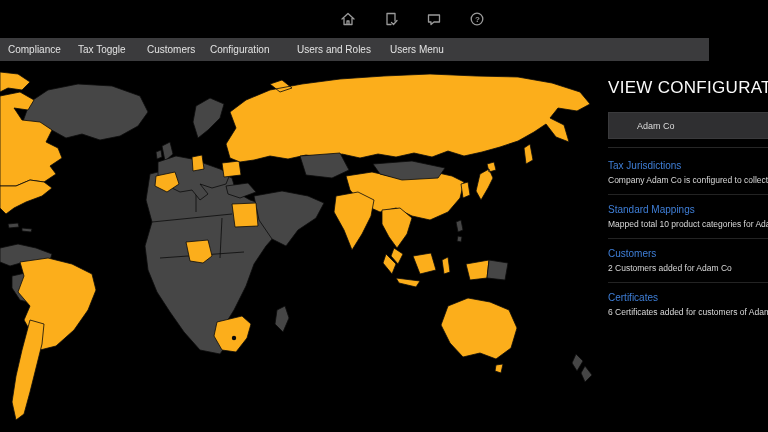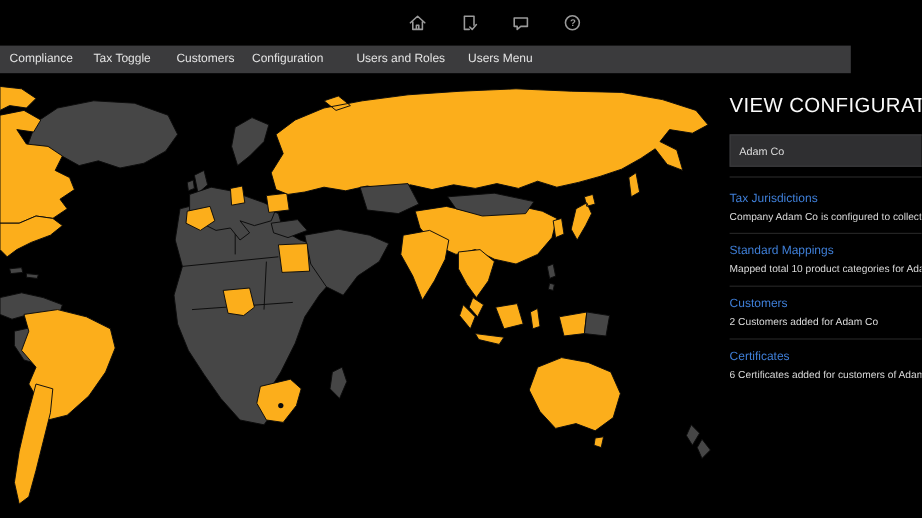--- a/index.html
+++ b/index.html
@@ -23,21 +23,21 @@
   .map-wrap svg{width:768px;height:370px;display:block;}
   .land{fill:var(--land);stroke:#0b0b0b;stroke-width:0.8;}
   .hl{fill:var(--accent);stroke:#0b0b0b;stroke-width:0.8;}
   .border-line{fill:none;stroke:#0b0b0b;stroke-width:0.8;}
   .panel{position:absolute;left:600px;top:62px;width:168px;height:370px;background:#000;
     overflow:hidden;padding-left:8px;}
   .panel-title{margin-top:16px;font-size:17px;letter-spacing:0.3px;color:#fafafa;
     white-space:nowrap;font-weight:400;}
   .company-select{margin-top:14px;width:200px;height:27px;background:#2f2f31;
     border:1px solid #3a3a3c;display:flex;align-items:center;cursor:pointer;}
-  .company-select span{font-size:9px;color:#dcdcdc;padding-left:7px;white-space:nowrap;}
+  .company-select span{font-size:9px;color:#dcdcdc;padding-left:28px;white-space:nowrap;}
   .select-divider{width:200px;height:1px;background:#262626;margin-top:8px;}
   .sections{margin-top:12px;}
   .section{padding-bottom:9px;margin-bottom:9px;border-bottom:1px solid #232323;width:200px;}
   .section:last-child{border-bottom:none;}
   .section-link{font-size:10px;color:var(--link-blue);cursor:pointer;white-space:nowrap;
     display:block;}
   .section-desc{font-size:8.5px;color:var(--panel-text);margin-top:4px;white-space:nowrap;
     display:block;}
 </style>
 </head>

